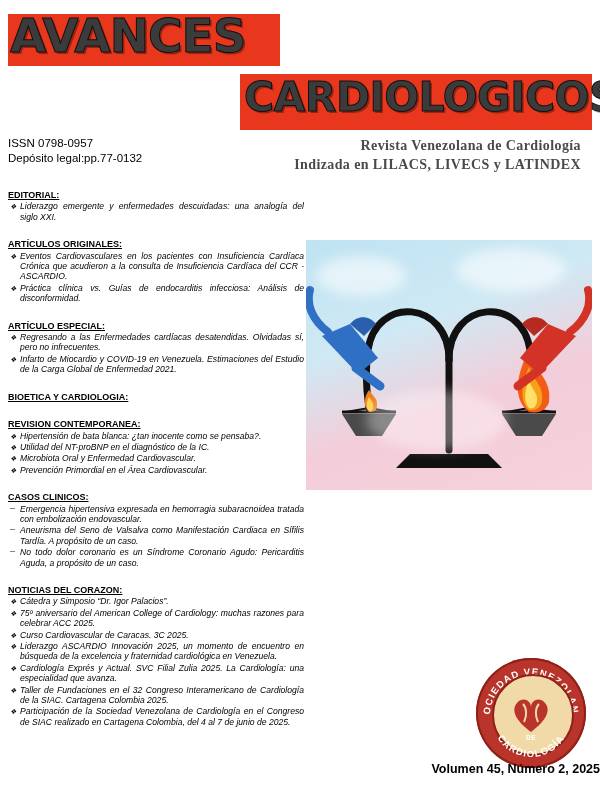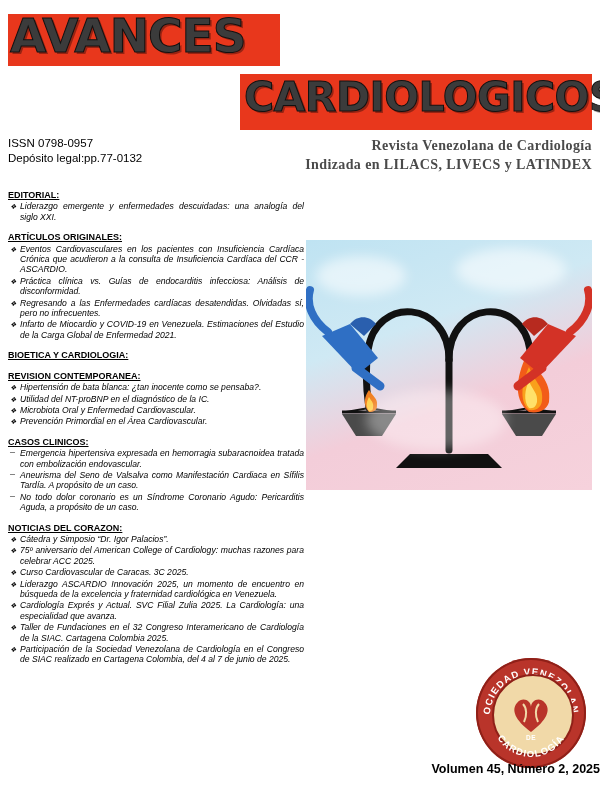--- a/index.html
+++ b/index.html
@@ -77,21 +77,21 @@
   .issn {
     position: absolute;
     left: 8px;
     top: 136px;
     font-size: 11.5px;
     line-height: 15px;
     color: #000;
   }
   .subtitle {
     position: absolute;
-    right: 8px;
+    right: 19px;
     top: 136px;
     text-align: right;
     font-family: "Liberation Serif", serif;
     font-weight: bold;
     font-size: 14px;
     line-height: 19px;
     color: #4a4a4a;
     letter-spacing: 0.4px;
   }
 
@@ -110,21 +110,21 @@
     top: 0;
     width: 296px;
     font-size: 8.6px;
     line-height: 10.4px;
   }
   .sec-head {
     font-size: 9px;
     font-weight: bold;
     text-decoration: underline;
     color: #000;
-    margin-top: 10px;
+    margin-top: 17px;
     margin-bottom: 1px;
   }
   .sec-head:first-child { margin-top: 0; }
   .item {
     position: relative;
     padding-left: 12px;
     margin-bottom: 1px;
     text-align: justify;
     font-style: italic;
   }
@@ -235,20 +235,21 @@
   </div>
 
   <div class="content">
 
     <div class="toc">
         <div class="sec-head">EDITORIAL:</div>
         <div class="item"><span class="bullet">❖</span><span>Liderazgo emergente y enfermedades descuidadas: una analogía del siglo XXI.</span></div>
         <div class="sec-head">ARTÍCULOS ORIGINALES:</div>
         <div class="item"><span class="bullet">❖</span><span>Eventos Cardiovasculares en los pacientes con Insuficiencia Cardíaca Crónica que acudieron a la consulta de Insuficiencia Cardíaca del CCR - ASCARDIO.</span></div>
         <div class="item"><span class="bullet">❖</span><span>Práctica clínica vs. Guías de endocarditis infecciosa: Análisis de disconformidad.</span></div>
+        <div class="sec-head">ARTÍCULO ESPECIAL:</div>
         <div class="item"><span class="bullet">❖</span><span>Regresando a las Enfermedades cardíacas desatendidas. Olvidadas sí, pero no infrecuentes.</span></div>
         <div class="item"><span class="bullet">❖</span><span>Infarto de Miocardio y COVID-19 en Venezuela. Estimaciones del Estudio de la Carga Global de Enfermedad 2021.</span></div>
         <div class="sec-head">BIOETICA Y CARDIOLOGIA:</div>
         <div class="sec-head">REVISION CONTEMPORANEA:</div>
         <div class="item"><span class="bullet">❖</span><span>Hipertensión de bata blanca: ¿tan inocente como se pensaba?.</span></div>
         <div class="item"><span class="bullet">❖</span><span>Utilidad del NT-proBNP en el diagnóstico de la IC.</span></div>
         <div class="item"><span class="bullet">❖</span><span>Microbiota Oral y Enfermedad Cardiovascular.</span></div>
         <div class="item"><span class="bullet">❖</span><span>Prevención Primordial en el Área Cardiovascular.</span></div>
         <div class="sec-head">CASOS CLINICOS:</div>
         <div class="item"><span class="bullet dash">–</span><span>Emergencia hipertensiva expresada en hemorragia subaracnoidea tratada con embolización endovascular.</span></div>

